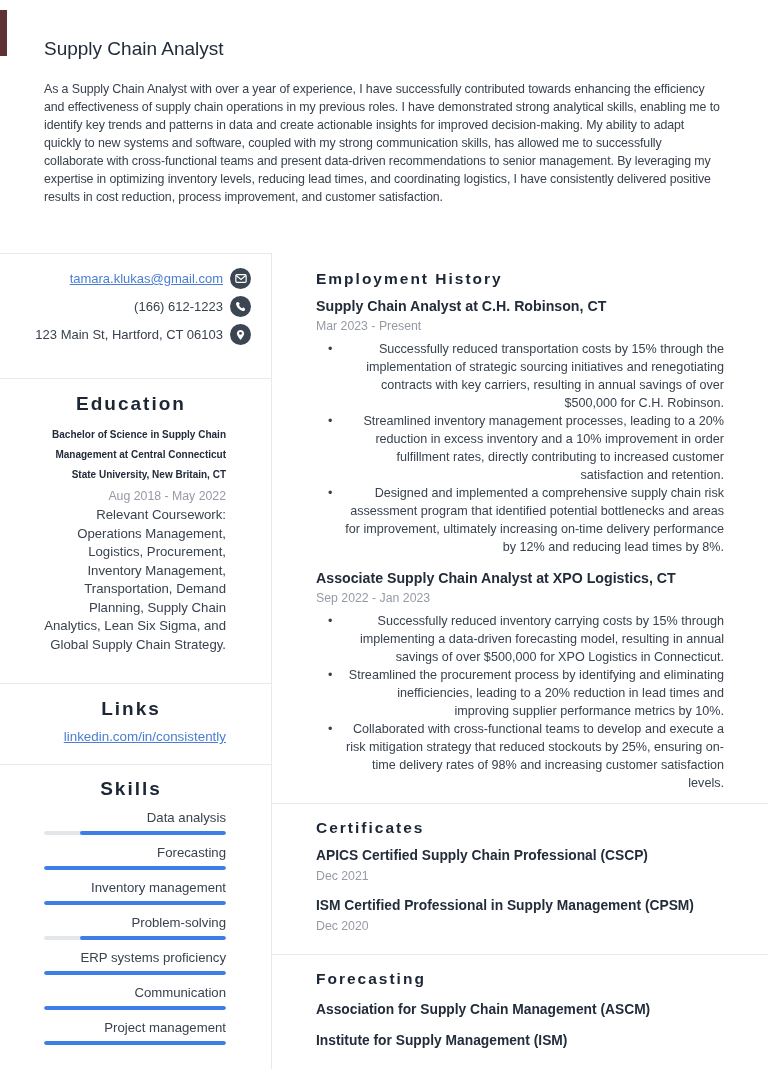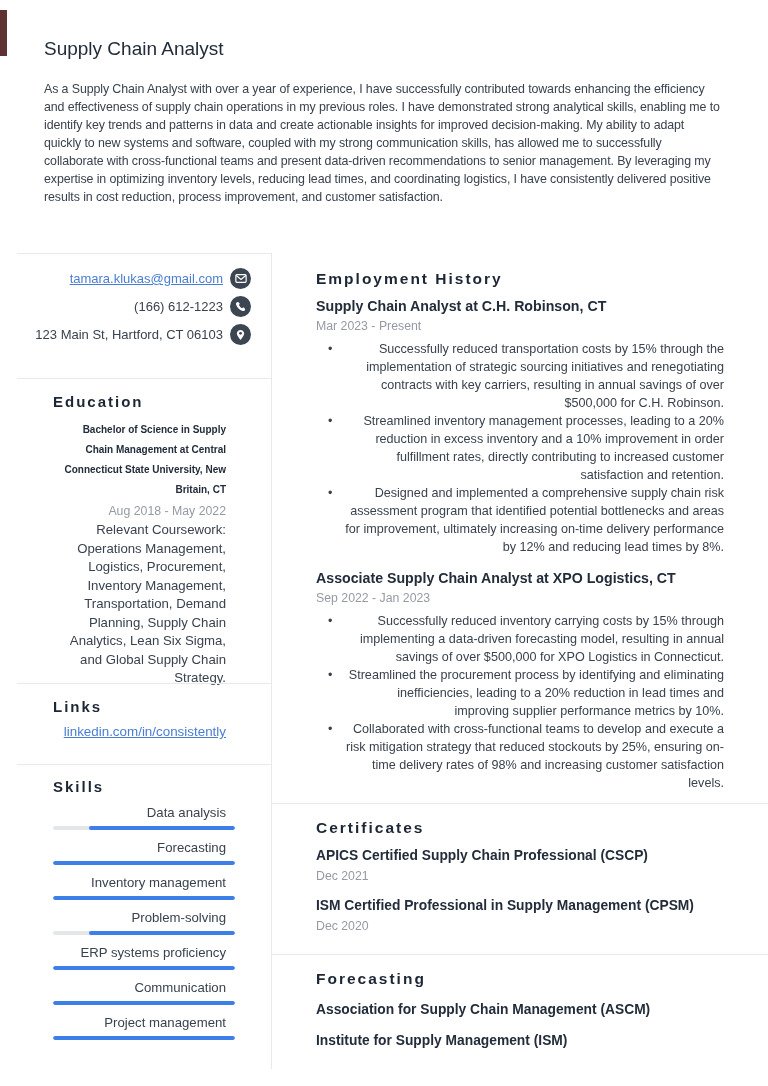--- a/index.html
+++ b/index.html
@@ -13,23 +13,23 @@
   .corner-mark { position:absolute; left:0; top:10px; width:7px; height:46px; background:var(--corner-mark,#5e3232); }
 
   
   .header { height:253px; padding:22px 44px 0 44px; overflow:hidden; }
   .name { font-size:44px; line-height:46px; font-weight:400; letter-spacing:-0.5px; color:var(--text-dark,#1a2433); }
   .role { font-size:19px; line-height:22px; margin-top:16px; color:#222c3a; }
   .summary { margin-top:20px; font-size:12.4px; line-height:18px; letter-spacing:-0.1px; color:#39424e; }
 
   
   .columns { display:flex; height:816px; }
-  .sidebar { flex:0 0 272px; width:272px; border-right:1px solid var(--divider,#e8e9eb); display:flex; flex-direction:column;padding-left:17px; }
+  .sidebar { flex:0 0 272px; width:272px; border-right:1px solid var(--divider,#e8e9eb); display:flex; flex-direction:column; }
   .side-section { border-top:1px solid var(--divider,#e8e9eb); }
-  .side-heading { font-size:15px; font-weight:700; letter-spacing:2px; color:var(--text-dark,#1c2634); text-align:left; }
+  .side-heading { font-size:19px; font-weight:700; letter-spacing:2px; color:var(--text-dark,#1c2634); text-align:center; }
 
   .contact { height:125px; padding:14px 20px 0 16px; }
   .contact-row { display:flex; justify-content:flex-end; align-items:center; gap:7px; margin-bottom:7px; font-size:13px; }
   .icon-circle { width:21px; height:21px; border-radius:50%; background:var(--icon-bg,#3c4552); display:flex; align-items:center; justify-content:center; flex:0 0 21px; }
   a.blue-link { color:var(--link-blue,#4a7ed2); text-decoration:underline; cursor:pointer; }
 
   .edu { height:305px; padding:14px 45px 0 36px; text-align:right; }
   .degree { font-size:10px; font-weight:700; line-height:20px; color:#222c3a; margin-top:10px; }
   .side-date { font-size:12.3px; color:var(--text-gray,#969aa4); margin-top:4px; }
   .edu-desc { font-size:13.2px; line-height:18.5px; margin-top:3px; }

